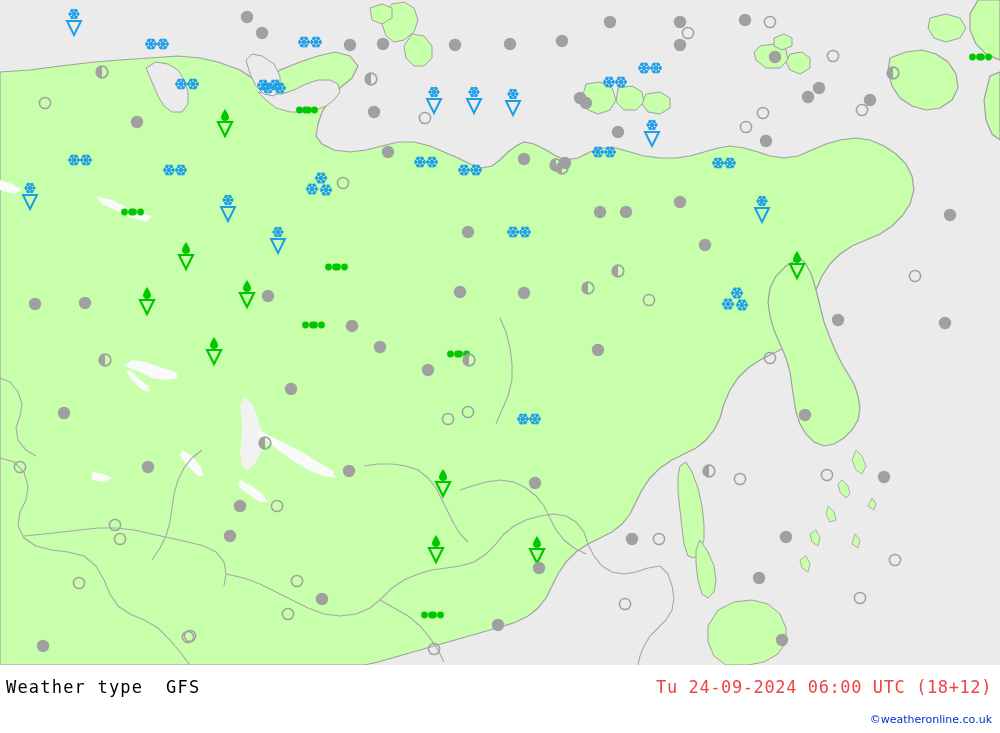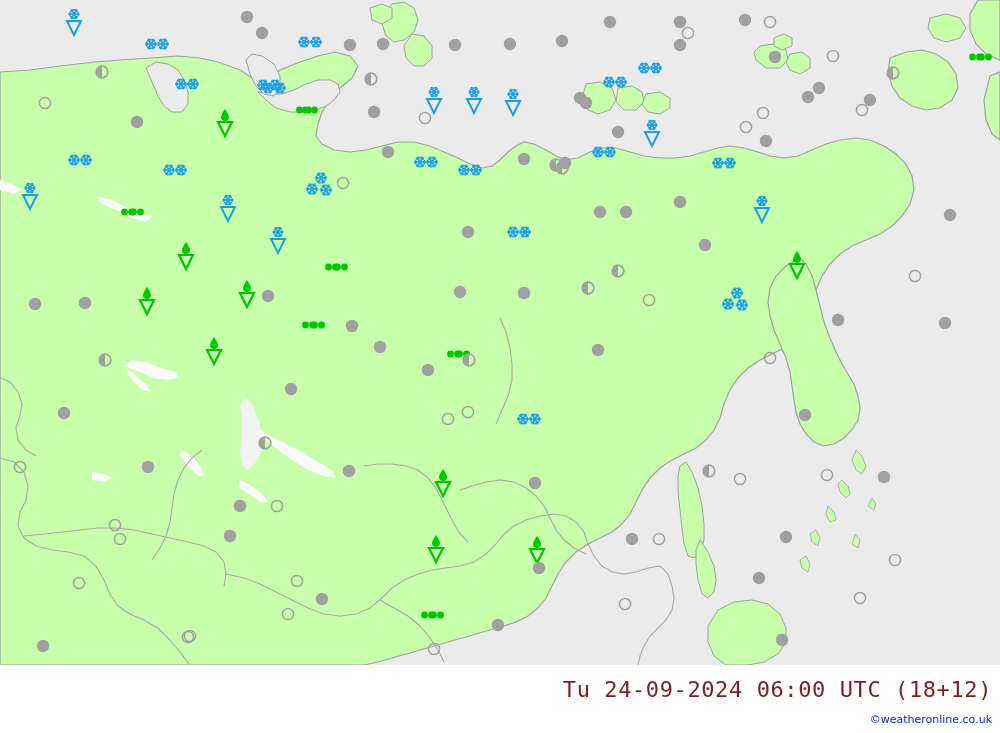--- a/index.html
+++ b/index.html
@@ -63,23 +63,23 @@
     top: 12px;
     font-size: 17px;
     letter-spacing: 1.2px;
     color: #000000;
     white-space: pre;
   }
   #label-right {
     position: absolute;
     right: 8px;
     top: 12px;
-    font-size: 22px;
+    font-size: 17px;
     letter-spacing: 0.6px;
-    color: #7f1d1d;
+    color: #ef4444;
     white-space: pre;
   }
   #copyright {
     position: absolute;
     right: 8px;
     top: 48px;
     font-size: 11px;
     color: #0030d0;
     white-space: pre;
     font-family: "DejaVu Sans", sans-serif;
@@ -1001,17 +1001,18 @@
         </div>
         <div class="sym" style="left: 288px; top: 614px;">
           <svg width="16" height="16" viewBox="0 0 16 16" style="left: -8px; top: -8px;">
             <circle cx="8" cy="8" r="5.6" fill="none" stroke="#a0a0a0" stroke-width="1.5"></circle>
           </svg>
         </div>
       </div>
   </div>
 
   <div id="footer">
+    <div id="label-left">Weather type  GFS</div>
     <div id="label-right">Tu 24-09-2024 06:00 UTC (18+12)</div>
     <div id="copyright">©weatheronline.co.uk</div>
   </div>
 
 </div>
 
 </body></html>

